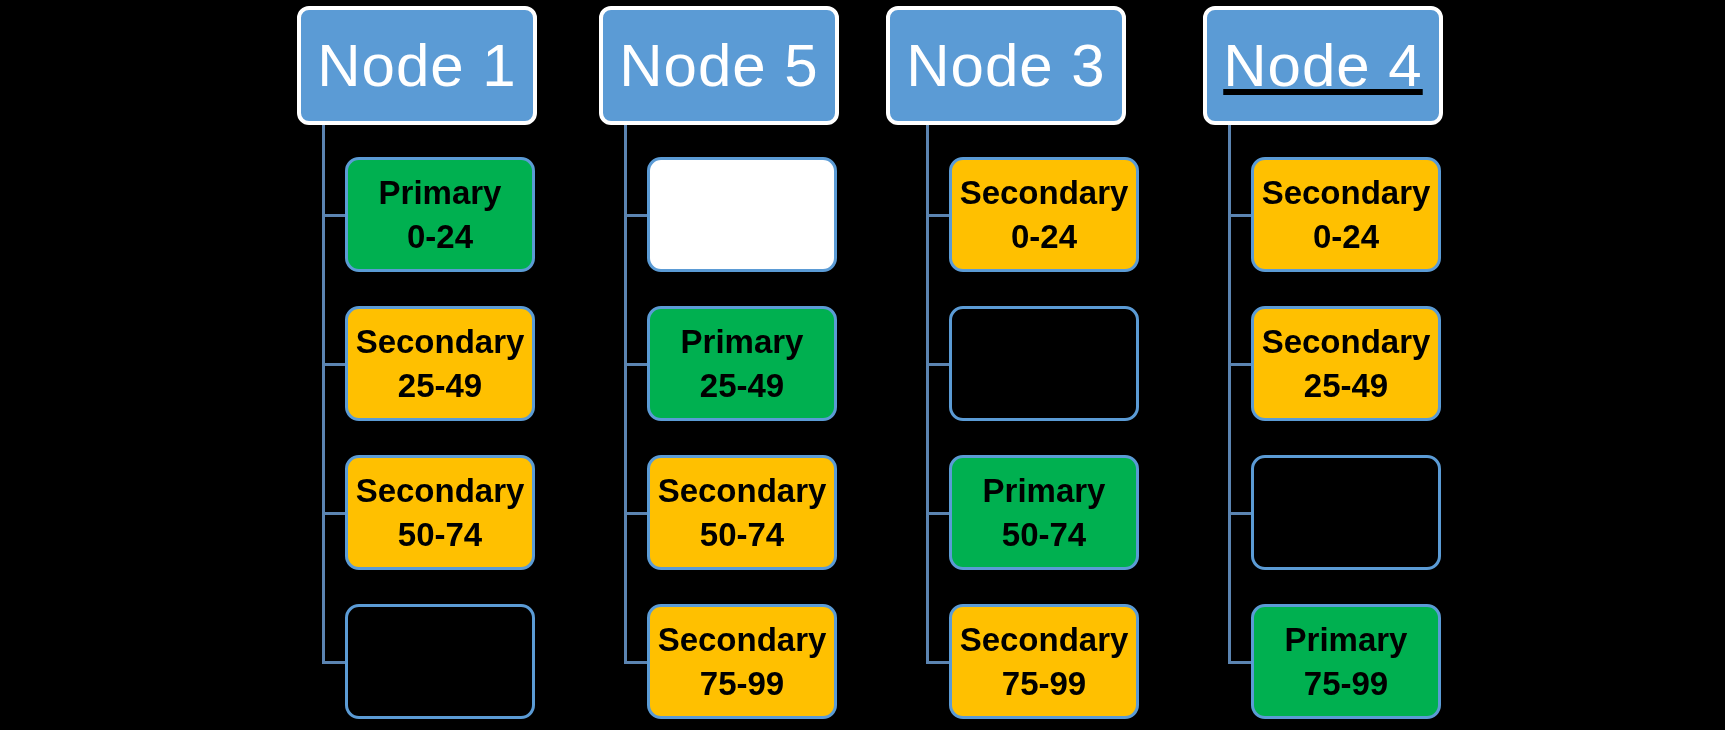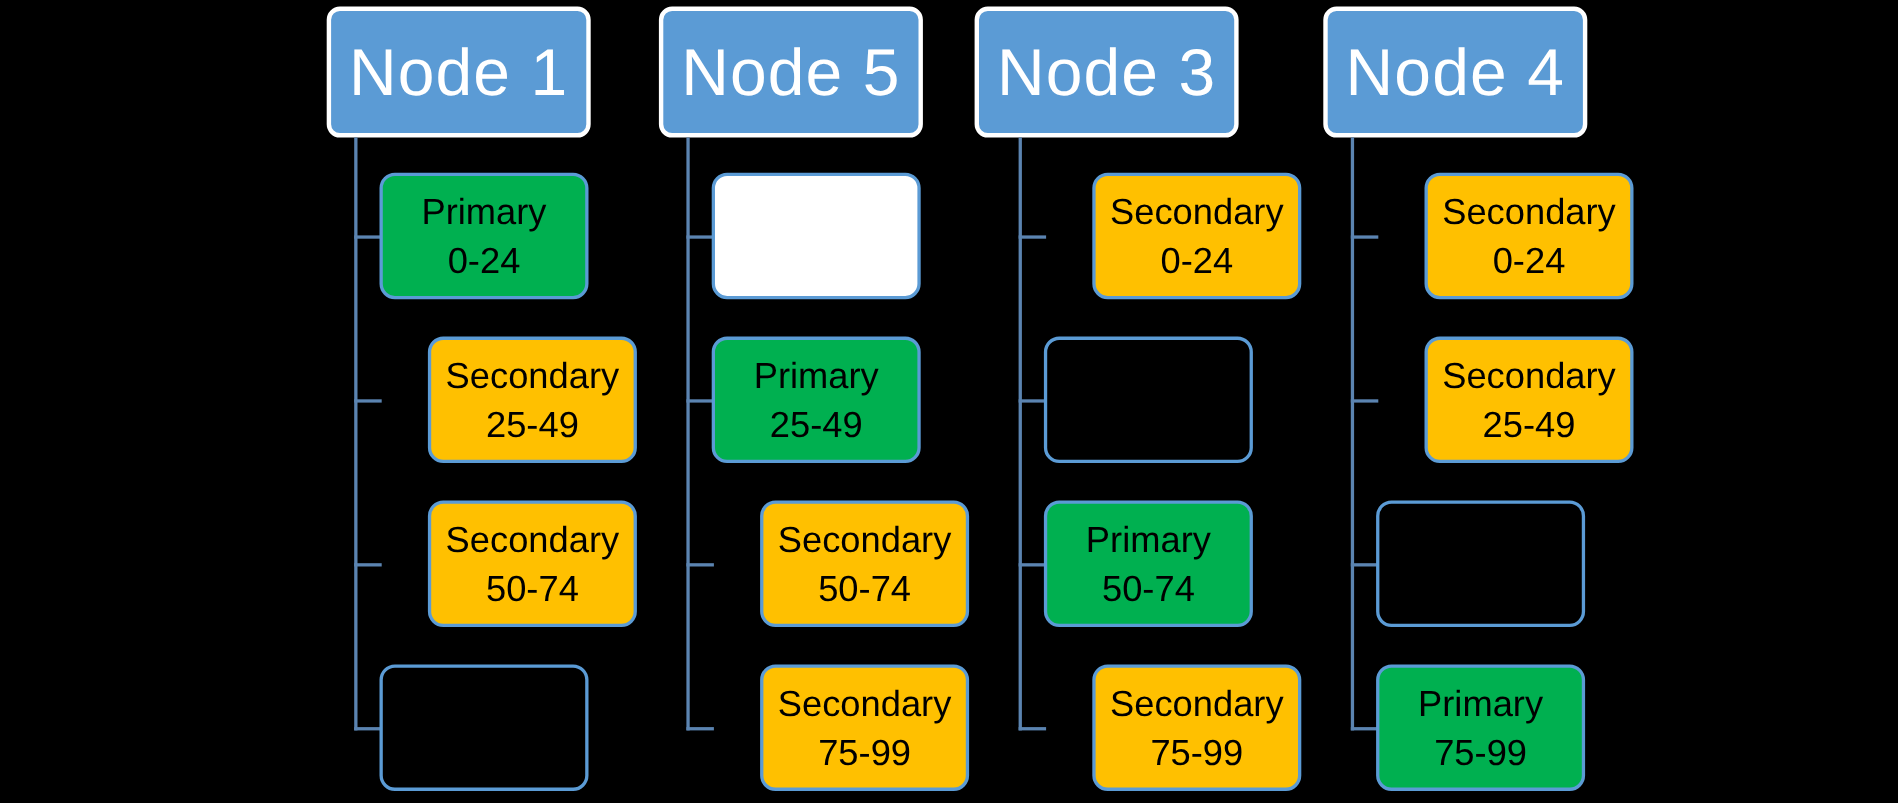--- a/index.html
+++ b/index.html
@@ -56,23 +56,24 @@
     flex-direction: column;
     align-items: center;
     justify-content: center;
     text-align: center;
   }
   .child-box span {
     color: var(--box-text);
     font-size: 33px;
     line-height: 1.32;
     white-space: nowrap;
+    font-weight: bold;
   }
   .v-primary      { background: var(--primary-fill); }
-  .v-secondary    { background: var(--secondary-fill); margin-left: 44px; }
+  .v-secondary    { background: var(--secondary-fill); }
   .v-blank-white  { background: var(--blank-white-fill); }
   .v-blank-dark   { background: transparent; }
 </style>
 </head>
 <body>
 
 <div id="canvas">
     <div class="node-header" style="left: 297px;">
       <span class="node-title">Node 1</span>
     </div>
@@ -129,21 +130,21 @@
     <div class="connector-stub" style="left: 926px; top: 511.5px; width: 25px;"></div>
     <div class="child-box v-primary" style="left: 949px; top: 455px;">
       <span>Primary</span>
       <span>50-74</span>
     </div>
     <div class="connector-stub" style="left: 926px; top: 660.5px; width: 25px;"></div>
     <div class="child-box v-secondary" style="left: 949px; top: 604px;">
       <span>Secondary</span>
       <span>75-99</span>
     </div>
-    <div class="node-header" style="left: 1203px;">
+    <div class="node-header" style="left: 1203px; text-decoration: underline;">
       <span class="node-title">Node 4</span>
     </div>
     <div class="connector-vline" style="left: 1228px; top: 125px; height: 538.5px;"></div>
     <div class="connector-stub" style="left: 1228px; top: 213.5px; width: 25px;"></div>
     <div class="child-box v-secondary" style="left: 1251px; top: 157px;">
       <span>Secondary</span>
       <span>0-24</span>
     </div>
     <div class="connector-stub" style="left: 1228px; top: 362.5px; width: 25px;"></div>
     <div class="child-box v-secondary" style="left: 1251px; top: 306px;">

